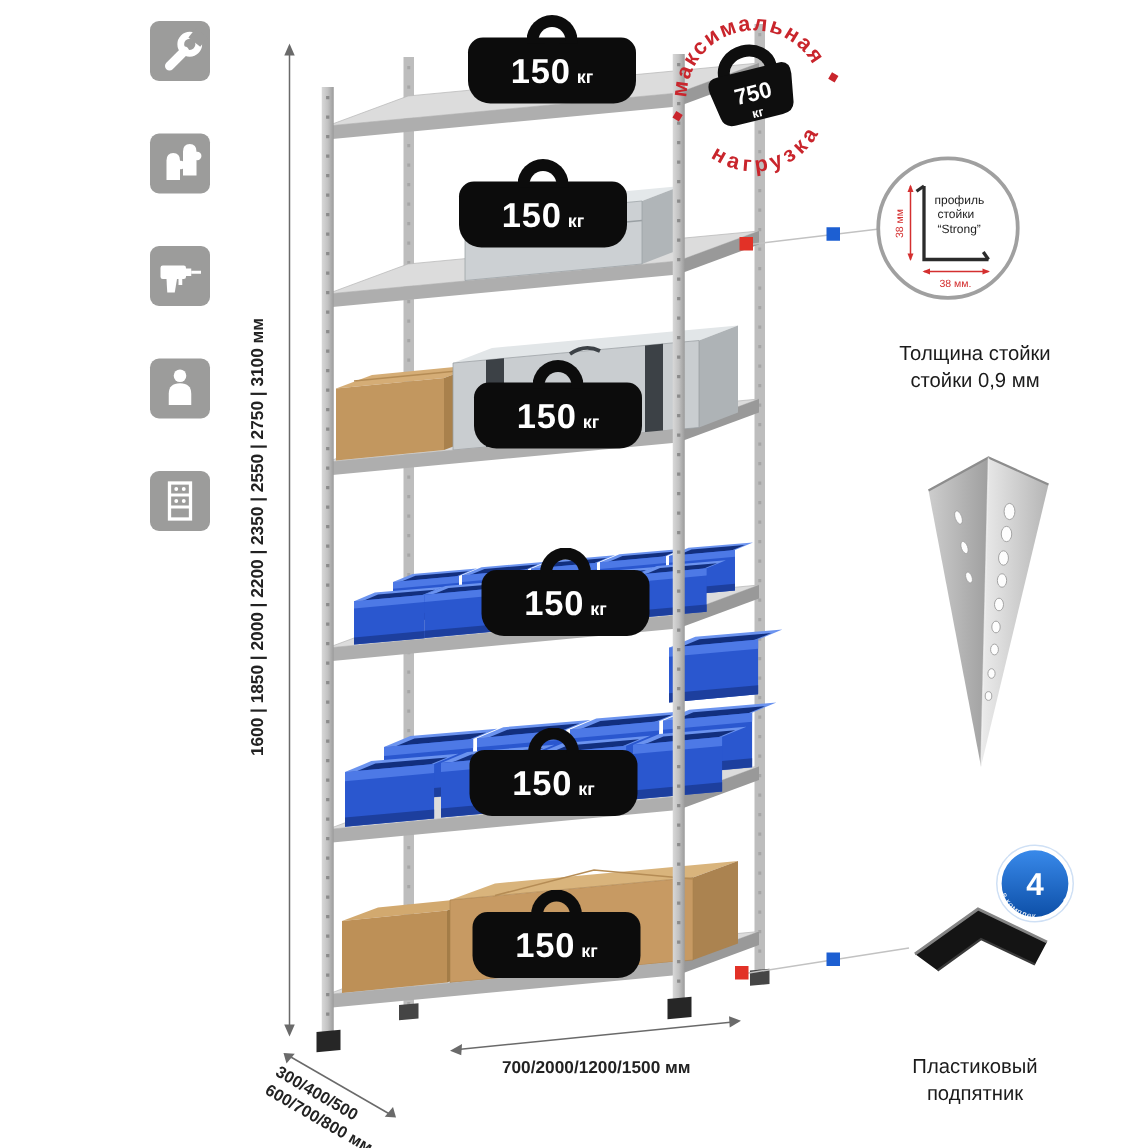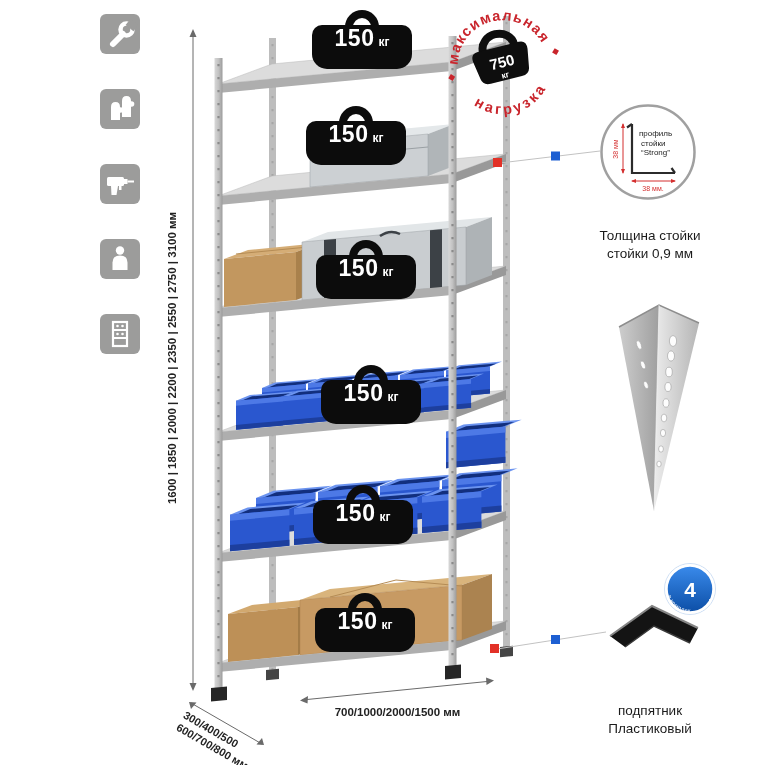--- a/index.html
+++ b/index.html
@@ -2,36 +2,36 @@
 <html><head>
 <meta charset="utf-8">
 <style>
   *{margin:0;padding:0;box-sizing:border-box}
   html,body{width:765px;height:765px;background:#fff;overflow:hidden;
     font-family:"Liberation Sans","DejaVu Sans",sans-serif;}
   #canvas{position:absolute;left:0;top:0;width:765px;height:765px;background:#fff}
   .scene{position:absolute;left:0;top:0;z-index:1}
   .icon-box{position:absolute;left:100px;width:40px;height:40px;background:#9c9c9b;
     border-radius:6px;display:flex;align-items:center;justify-content:center;z-index:2}
-  .weight-badge{position:absolute;width:100px;height:44px;background:#0c0c0c;
-    border-radius:10px 10px 15px 15px;display:flex;justify-content:center;
+  .weight-badge{position:absolute;width:112px;height:44px;background:#0c0c0c;
+    border-radius:10px 10px 15px 15px;display:flex;align-items:center;justify-content:center;
     color:#fff;z-index:5}
   .weight-badge .handle{position:absolute;top:-15px;left:50%;transform:translateX(-50%);
     width:34px;height:19px;border:8px solid #0c0c0c;border-bottom:none;border-radius:17px 17px 0 0}
   .wb-inner{display:flex;align-items:baseline}
   .weight-badge .val{font-size:23px;font-weight:bold;letter-spacing:.5px}
   .weight-badge .unit{font-size:12px;font-weight:bold;margin-left:4px}
   .height-label{position:absolute;left:-158px;top:352px;width:660px;text-align:center;
     transform:rotate(-90deg);font-size:11.5px;font-weight:bold;color:#222;z-index:3;white-space:nowrap}
   .depth-label{position:absolute;left:188px;top:708px;width:110px;transform:rotate(30deg);
     transform-origin:0 0;font-size:11px;font-weight:bold;color:#222;line-height:1.3;z-index:3}
   .width-label{position:absolute;left:305px;top:706px;width:185px;text-align:center;
     font-size:11.5px;font-weight:bold;color:#222;z-index:3}
   .stamp{position:absolute;left:438px;top:0;width:132px;height:132px;transform:rotate(-14deg);z-index:6}
-  .profile-circle{position:absolute;left:598px;top:102px;z-index:4}
+  .profile-circle{position:absolute;left:582px;top:102px;z-index:4}
   .caption{position:absolute;text-align:center;font-size:13.5px;color:#1b1b1b;line-height:1.35;z-index:3}
   .caption.profile{left:580px;top:227px;width:140px}
   .caption.foot{left:580px;top:702px;width:140px}
   .angle-post{position:absolute;left:593px;top:293px;z-index:3}
   .foot-graphic{position:absolute;left:598px;top:556px;z-index:4}
 </style>
 </head>
 <body>
 
 <div id="canvas">
@@ -228,21 +228,21 @@
       <circle cx="17.5" cy="20" r="1.3" fill="#fff"></circle>
         <circle cx="22.5" cy="20" r="1.3" fill="#fff"></circle>
     </svg>
   </div>
 
   <div class="height-label">1600 | 1850 | 2000 | 2200 | 2350 | 2550 | 2750 | 3100 мм</div>
   <div class="depth-label">
     <div>300/400/500</div>
     <div>600/700/800 мм</div>
   </div>
-  <div class="width-label">700/1000/2000/1500 мм</div>
+  <div class="width-label">700/2000/1200/1500 мм</div>
 
   <div class="weight-badge" style="left:312px;top:25px">
     <span class="handle"></span>
     <span class="wb-inner">
         <span class="val">150</span>
         <span class="unit">кг</span>
       </span>
   </div>
   <div class="weight-badge" style="left:306px;top:121px">
     <span class="handle"></span>
@@ -390,17 +390,17 @@
         <text x="92" y="40.5" font-size="21" font-weight="bold" fill="#fff" text-anchor="middle">4</text>
         <text font-size="5.8" fill="#fff" style="letter-spacing:.4px">
           <textPath href="#badgeArc" startOffset="0">в комплекте</textPath>
         </text>
         <circle cx="73" cy="14" r="1" fill="#fff"></circle>
         <circle cx="112" cy="44" r="1" fill="#fff"></circle>
       </g>
     </svg>
   </div>
   <div class="caption foot">
+    <div>Пластиковый</div>
     <div>подпятник</div>
-    <div>Пластиковый</div>
   </div>
 
 </div>
 
 </body></html>

